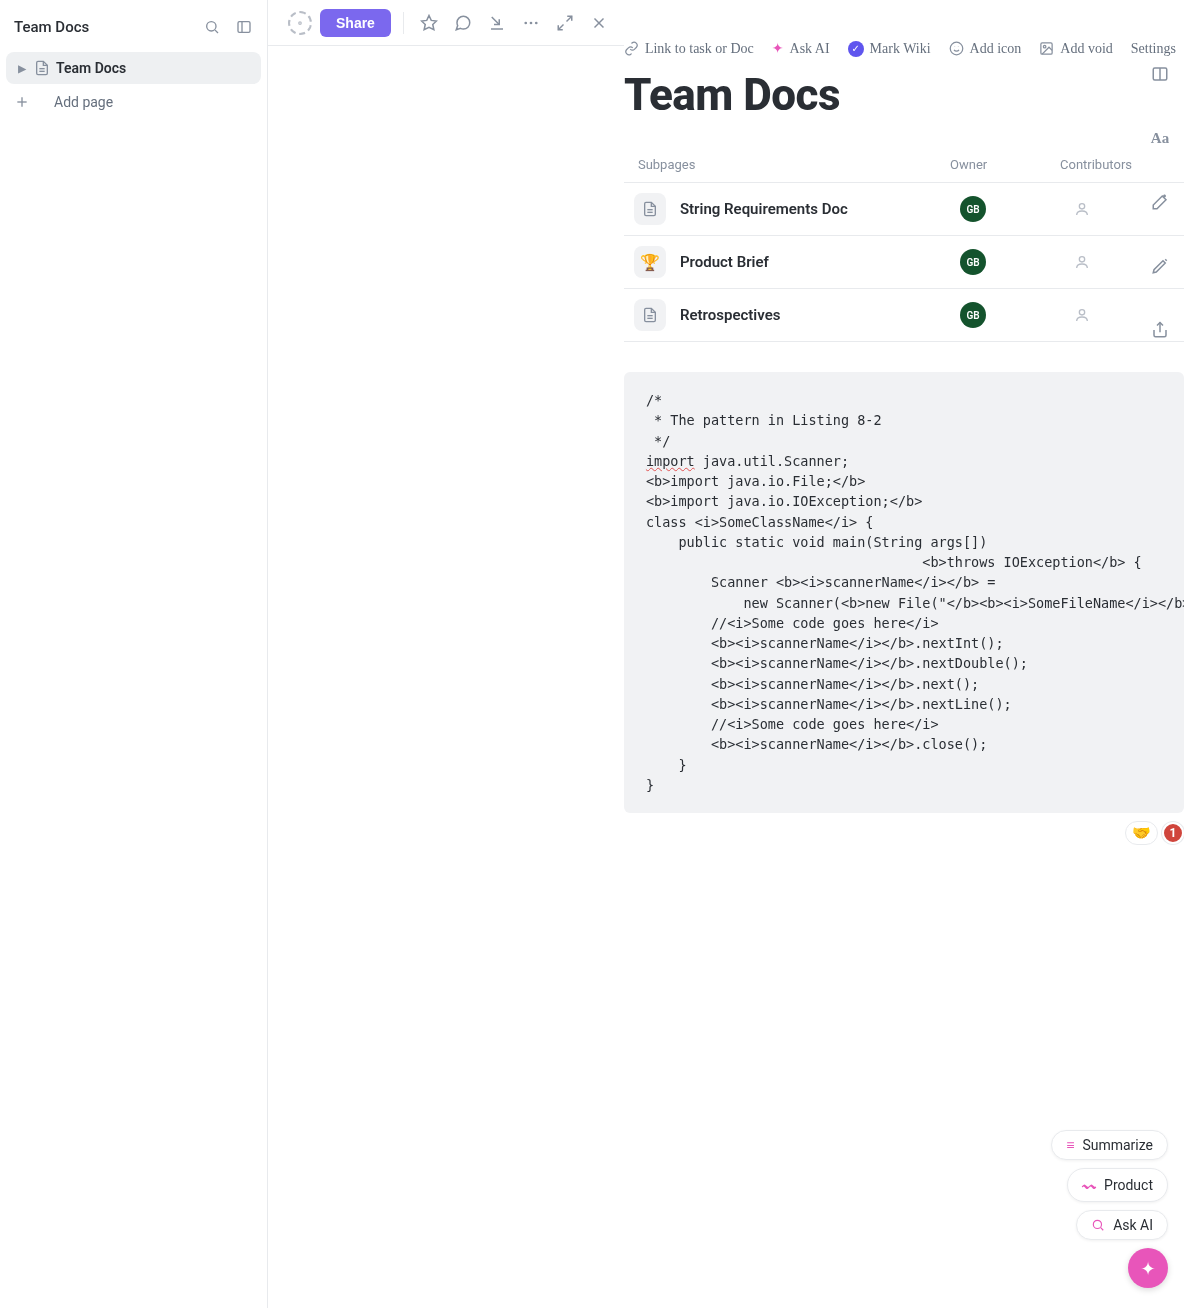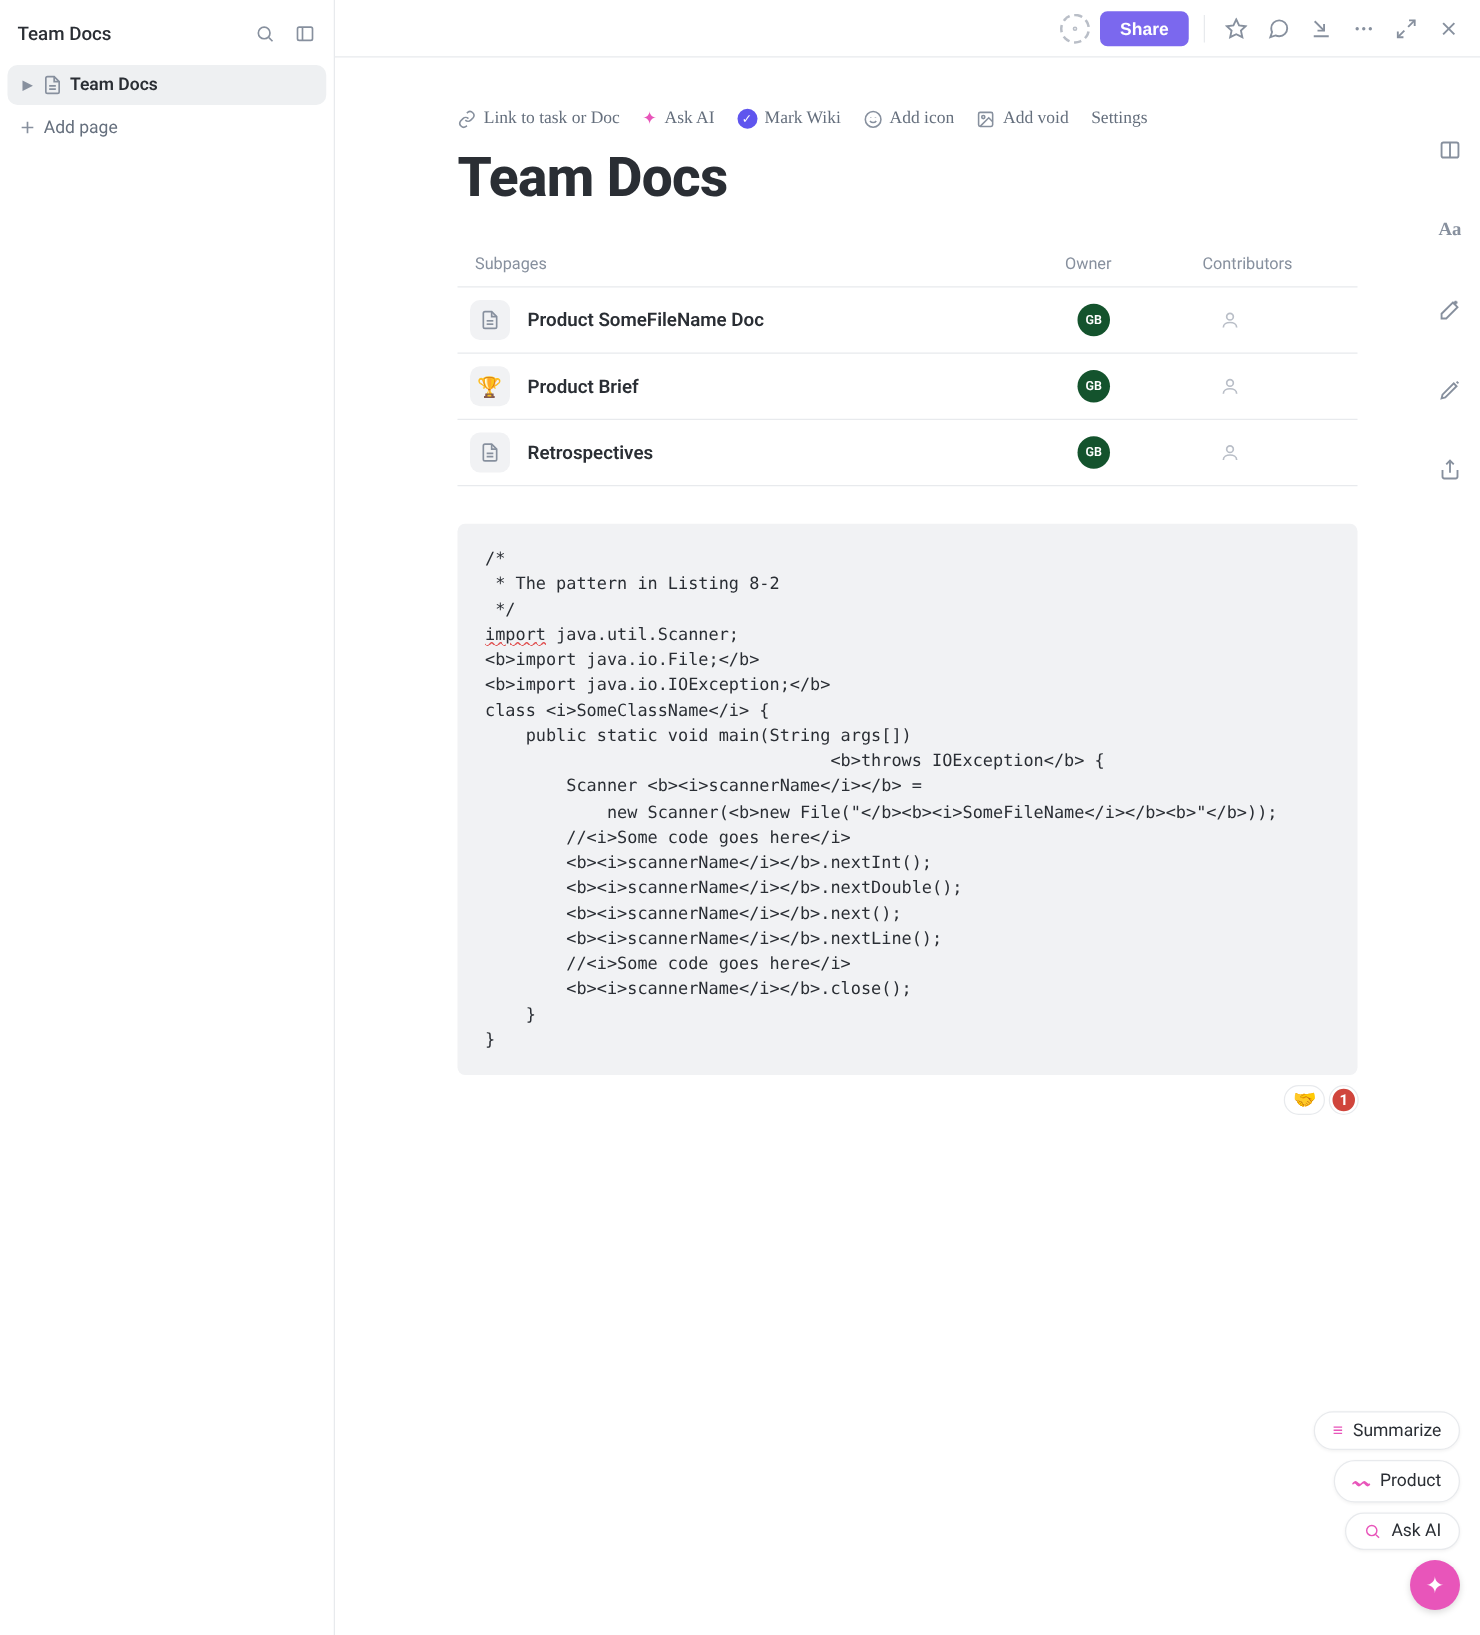--- a/index.html
+++ b/index.html
@@ -50,33 +50,32 @@
     background:#eef0f2;
     font-weight:600;
     font-size:14px;
     cursor:pointer;
   }
   .tree-item .chev { color:#87909e; font-size:10px; width:12px; text-align:center;}
   .tree-item .doc-ico { color:#87909e; }
   .add-page {
     display:flex;
     align-items:center;
-    gap:5px;
+    gap:24px;
     padding: 10px 14px;
     color:#656f7d;
     cursor:pointer;
     font-size:14px;
   }
   .add-page .plus { color:#87909e; }
 
   
   .main {
     flex:1;
     display:flex;
-    flex-direction:column;
     min-width:0;
   }
   .topbar {
     height:46px;
     border-bottom:1px solid #e8eaed;
     display:flex;
     align-items:center;
     justify-content:flex-end;
     padding: 0 12px;
     gap:8px;
@@ -393,21 +392,21 @@
           <div class="sub-row">
             <div class="sub-name">
               <span class="sub-ico">
                 <svg width="16" height="16" viewBox="0 0 24 24" fill="none" stroke="currentColor" stroke-width="2">
                   <path d="M14 2H6a2 2 0 0 0-2 2v16a2 2 0 0 0 2 2h12a2 2 0 0 0 2-2V8z"></path>
                   <polyline points="14 2 14 8 20 8"></polyline>
                   <line x1="8" y1="13" x2="16" y2="13"></line>
                   <line x1="8" y1="17" x2="16" y2="17"></line>
                 </svg>
               </span>
-              <span>Product SomeFileName Doc</span>
+              <span>String Requirements Doc</span>
             </div>
             <div>
               <span class="owner-pill">GB</span>
             </div>
             <div class="contrib-ico">
               <svg width="16" height="16" viewBox="0 0 24 24" fill="none" stroke="currentColor" stroke-width="2">
                 <circle cx="12" cy="8" r="4"></circle>
                 <path d="M4 21c0-4 4-6 8-6s8 2 8 6"></path>
               </svg>
             </div>

